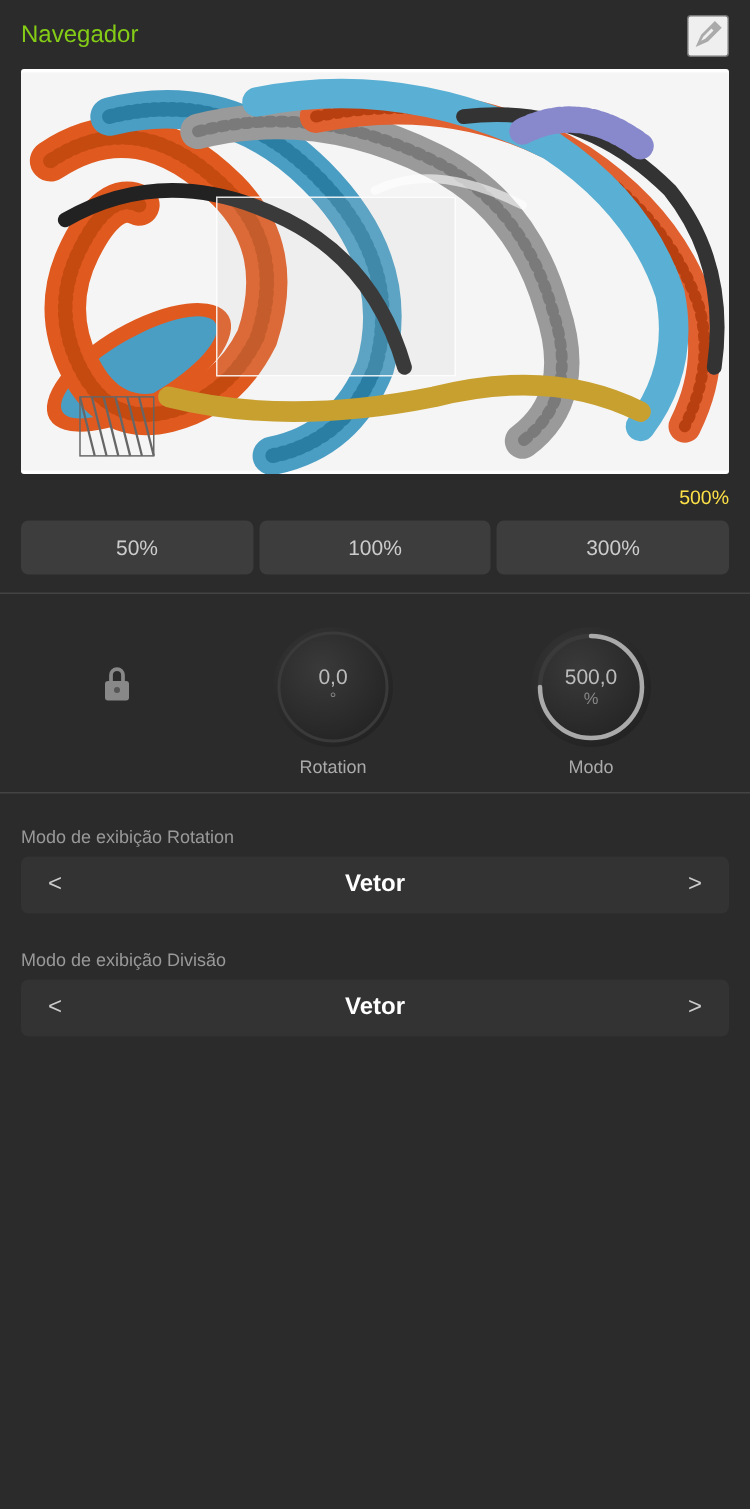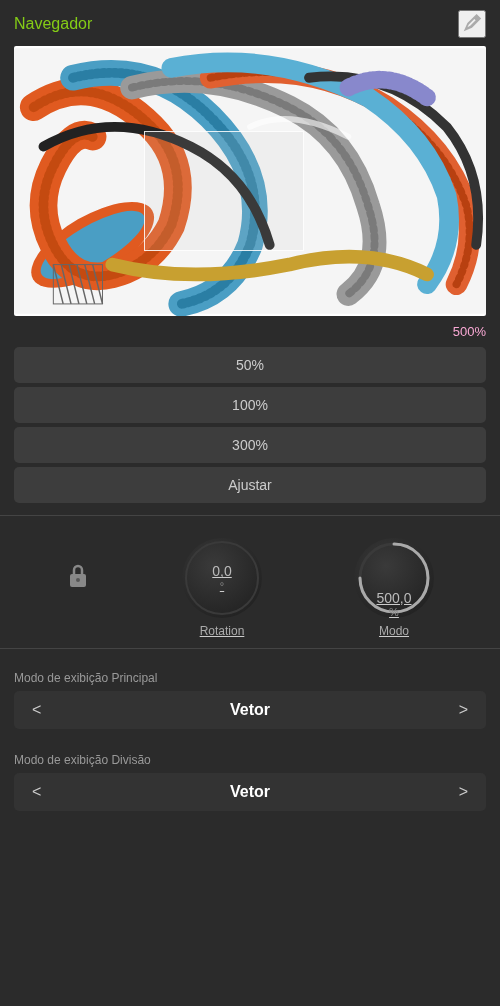--- a/index.html
+++ b/index.html
@@ -59,30 +59,29 @@
       left: 130px;
       width: 160px;
       height: 120px;
       background: rgba(200,200,200,0.15);
     }
 
     
     .zoom-percent-label {
       text-align: right;
       padding: 2px 14px 8px 0;
-      color: #f9a8d4;
+      color: #fde047;
       font-size: 13px;
     }
 
     
     .zoom-buttons {
       display: flex;
       gap: 4px;
       padding: 0 14px 12px 14px;
-      flex-direction: column;
     }
     .zoom-btn {
       flex: 1;
       background: #3d3d3d;
       border: none;
       border-radius: 5px;
       color: #cccccc;
       font-size: 14px;
       padding: 10px 0;
       cursor: pointer;
@@ -108,21 +107,20 @@
       font-size: 22px;
       color: #888;
       margin-top: -20px;
     }
 
     .knob-wrapper {
       display: flex;
       flex-direction: column;
       align-items: center;
       gap: 6px;
-      text-decoration: underline;
     }
 
     .knob {
       width: 80px;
       height: 80px;
       border-radius: 50%;
       background: #1e1e1e;
       display: flex;
       flex-direction: column;
       align-items: center;
@@ -132,21 +130,20 @@
     }
 
     
     .knob-rotation {
       background: radial-gradient(circle at 40% 35%, #3a3a3a, #1c1c1c);
     }
 
     
     .knob-zoom {
       background: radial-gradient(circle at 40% 35%, #3a3a3a, #1c1c1c);
-      justify-content: flex-end;
     }
 
     .knob svg {
       position: absolute;
       top: 0;
       left: 0;
       width: 100%;
       height: 100%;
     }
 
@@ -263,21 +260,20 @@
 </div>
 
 <div class="zoom-percent-label">
   <span>500%</span>
 </div>
 
 <div class="zoom-buttons">
   <button class="zoom-btn">50%</button>
   <button class="zoom-btn">100%</button>
   <button class="zoom-btn">300%</button>
-  <button class="zoom-btn">Ajustar</button>
 </div>
 
 <div class="divider"></div>
 
 <div class="knob-section">
 
   <div class="lock-icon">
     <svg width="24" height="28" viewBox="0 0 24 28" fill="none">
       <rect x="4" y="13" width="16" height="13" rx="2" fill="#888"></rect>
       <path d="M8 13V9a4 4 0 018 0v4" stroke="#888" stroke-width="2.5" fill="none" stroke-linecap="round"></path>
@@ -308,21 +304,21 @@
       <span class="knob-unit">%</span>
     </div>
     <span class="knob-label">Modo</span>
   </div>
 
 </div>
 
 <div class="divider"></div>
 
 <div class="mode-section">
-  <div class="mode-title">Modo de exibição Principal</div>
+  <div class="mode-title">Modo de exibição Rotation</div>
   <div class="mode-selector">
     <button class="mode-arrow">&lt;</button>
     <span class="mode-value">Vetor</span>
     <button class="mode-arrow">&gt;</button>
   </div>
 </div>
 
 <div class="mode-section">
   <div class="mode-title">Modo de exibição Divisão</div>
   <div class="mode-selector">

